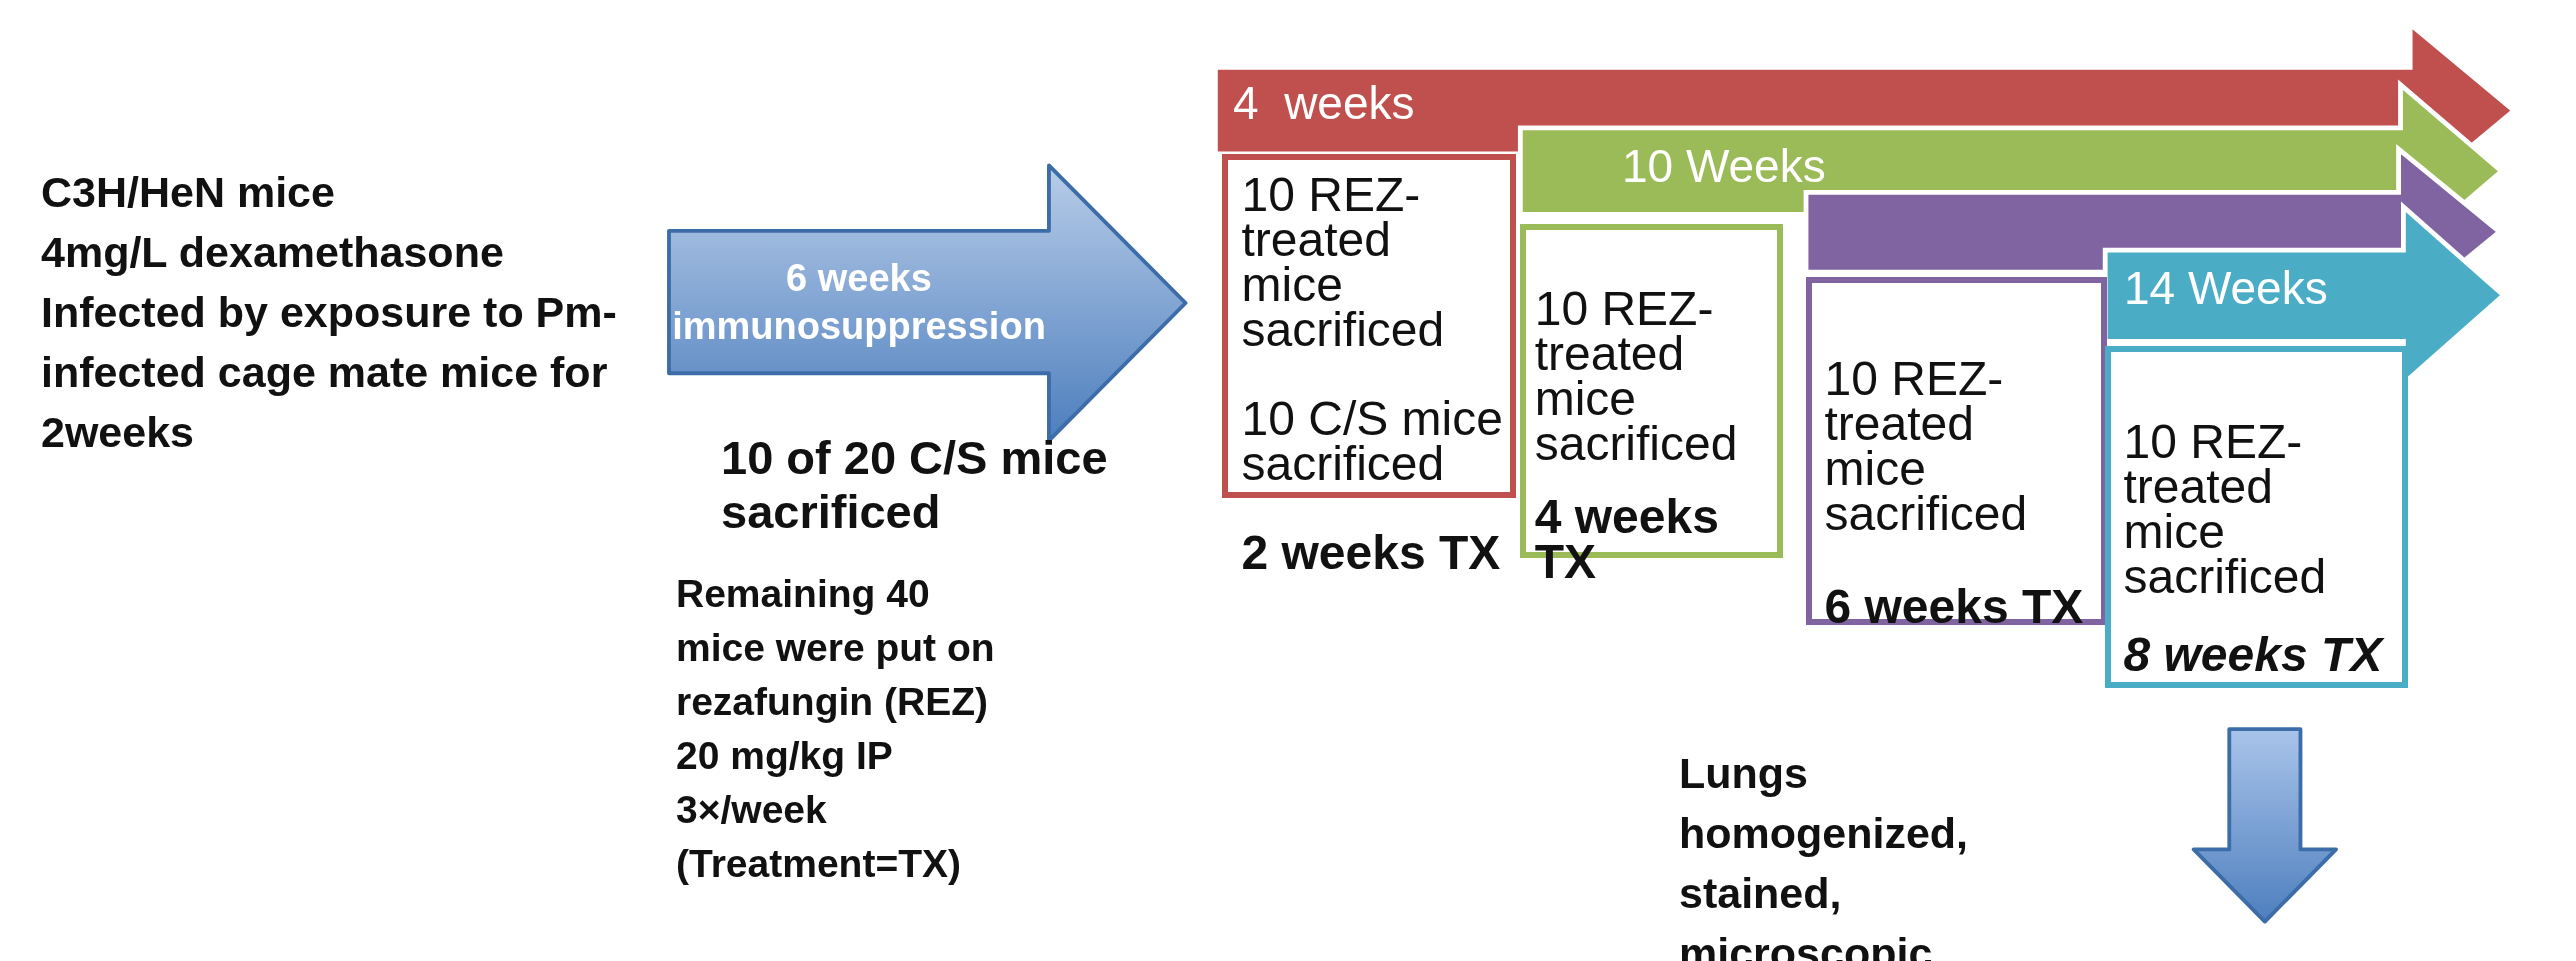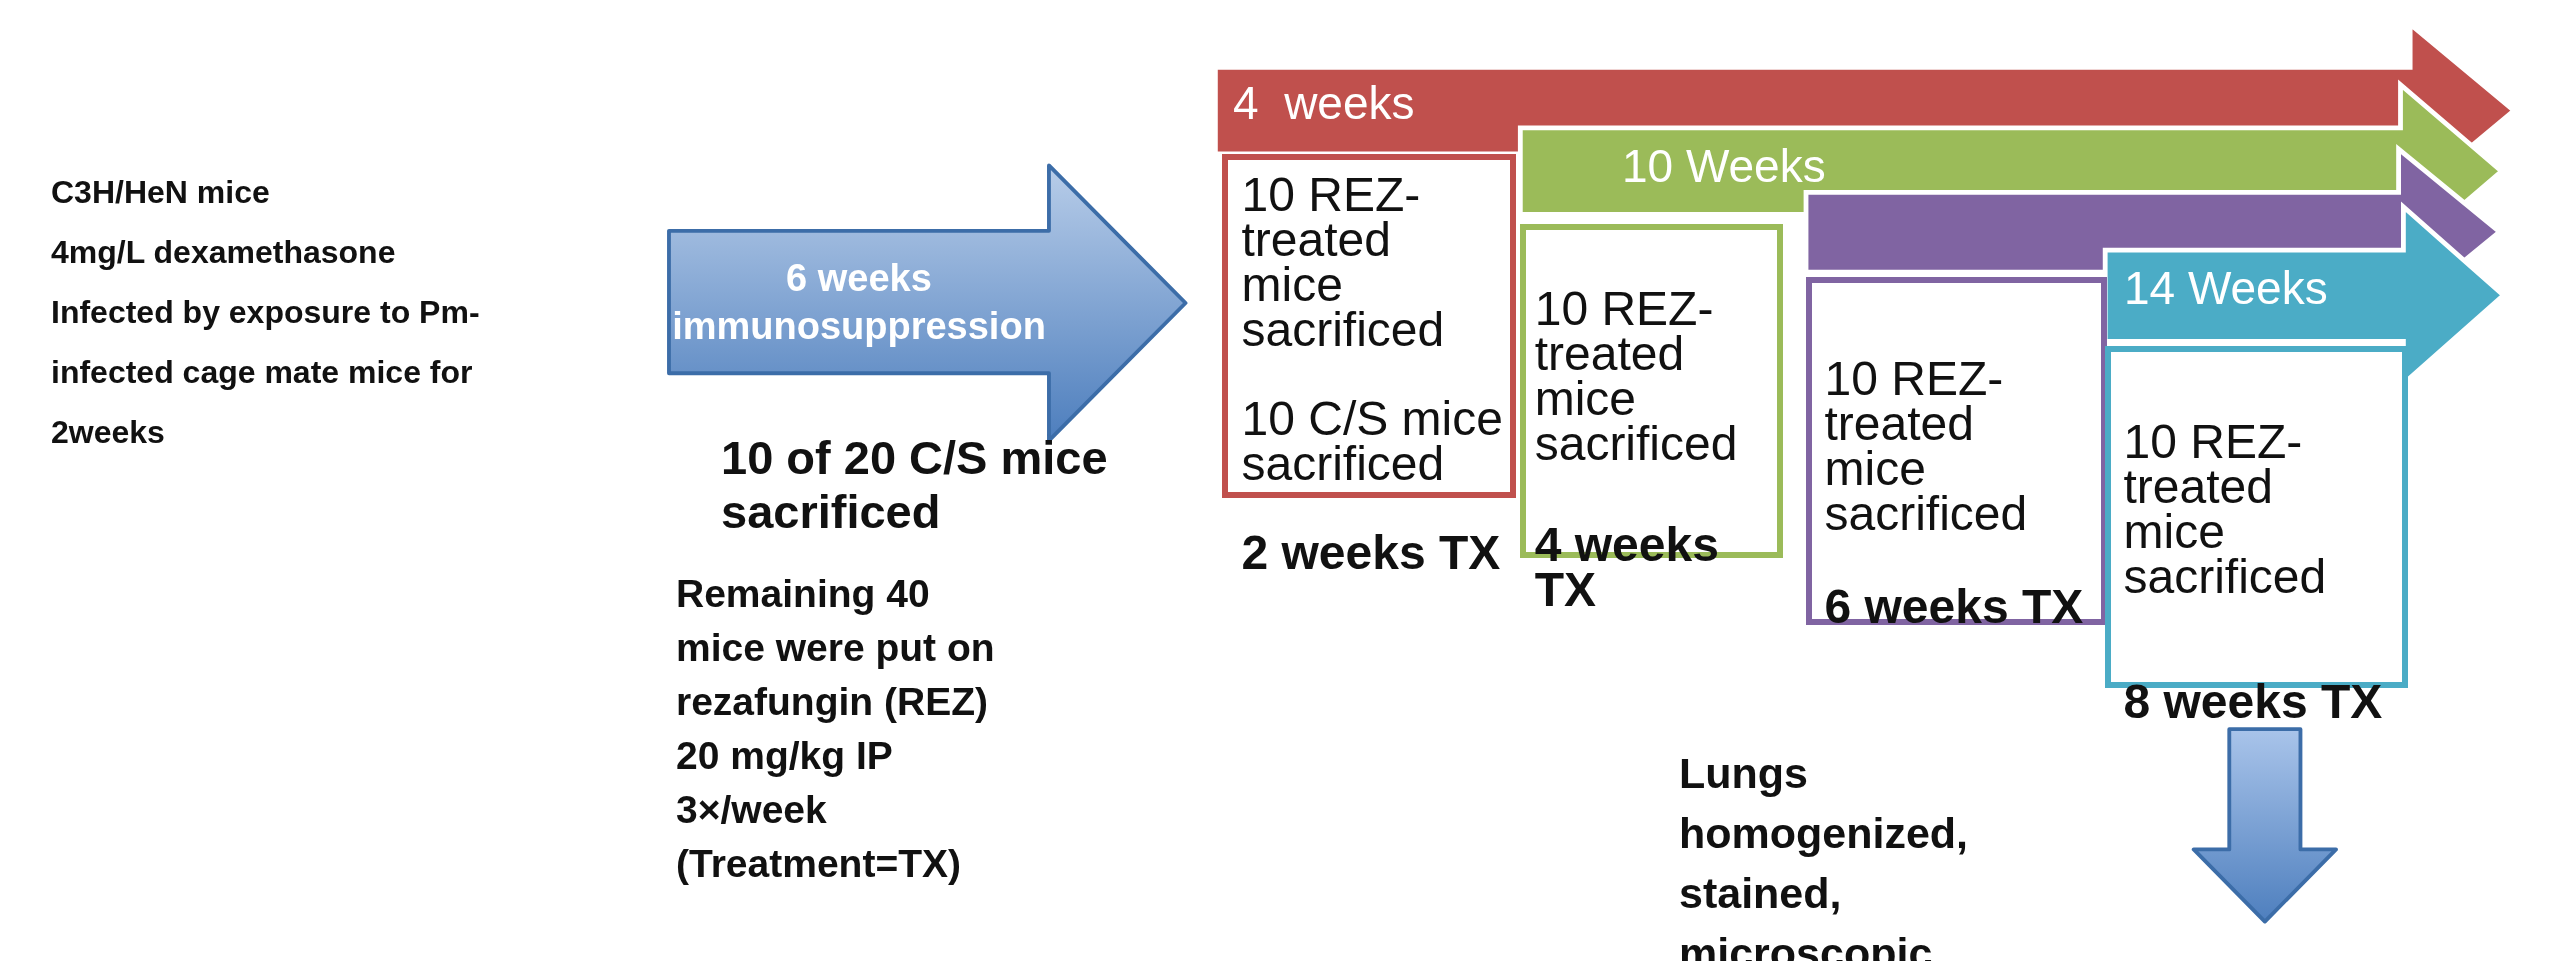--- a/index.html
+++ b/index.html
@@ -7,22 +7,22 @@
     position:relative;
     width:2576px;height:961px;
     background:#ffffff;
     overflow:hidden;
     font-family:"Liberation Sans", sans-serif;
     color:#111111;
   }
   .layer{position:absolute;left:0;top:0;}
   .txt{position:absolute;white-space:pre-line;}
   .intro{
-    left:51px;top:162px;width:616px;
-    font-size:32px;font-weight:bold;line-height:60px;
+    left:41px;top:162px;width:616px;
+    font-size:43px;font-weight:bold;line-height:60px;
   }
   .arrow-label{
     left:669px;top:231px;width:380px;height:142px;
     display:flex;align-items:center;justify-content:center;text-align:center;
     color:#ffffff;font-size:38px;font-weight:bold;line-height:48px;
   }
   .note-sacrificed{
     left:676px;top:431px;width:404px;
     font-size:47px;font-weight:bold;line-height:54px;margin-left:45px;
   }
@@ -44,25 +44,25 @@
   .bl-14{left:2124px;top:262px;}
   .tbox{
     position:absolute;background:#ffffff;border:6.7px solid #888888;
     box-sizing:border-box;font-size:48px;line-height:45px;
   }
   .tbox p{margin:0;white-space:pre-line;}
   .tbox .tx{font-weight:bold;}
   .box-8{left:1222px;top:154px;width:294px;height:344px;padding:11.5px 5.8px 11.5px 13.5px;}
   .box-8 .gap{margin-top:44px;}
   .box-10{left:1520px;top:224px;width:263px;height:334px;padding:56px 3.8px 11.5px 8.7px;}
-  .box-10 .gap{margin-top:56px;}
+  .box-10 .gap{margin-top:28px;}
   .box-12{left:1806px;top:277px;width:301px;height:348px;padding:73px 5.8px 11.5px 12.5px;}
   .box-12 .gap{margin-top:48px;}
   .box-14{left:2105px;top:346px;width:303px;height:342px;padding:67px 5.8px 11.5px 12.5px;}
-  .box-14 .gap{margin-top:80px;}
+  .box-14 .gap{margin-top:33px;font-style:italic;}
 </style>
 </head>
 <body>
 
 <div id="stage">
 
   <svg class="layer" width="2576" height="961" viewBox="0 0 2677 999">
     <defs>
       <linearGradient id="gradRight" x1="0" y1="0" x2="0" y2="1">
         <stop offset="0" stop-color="#b8cde9"></stop>

